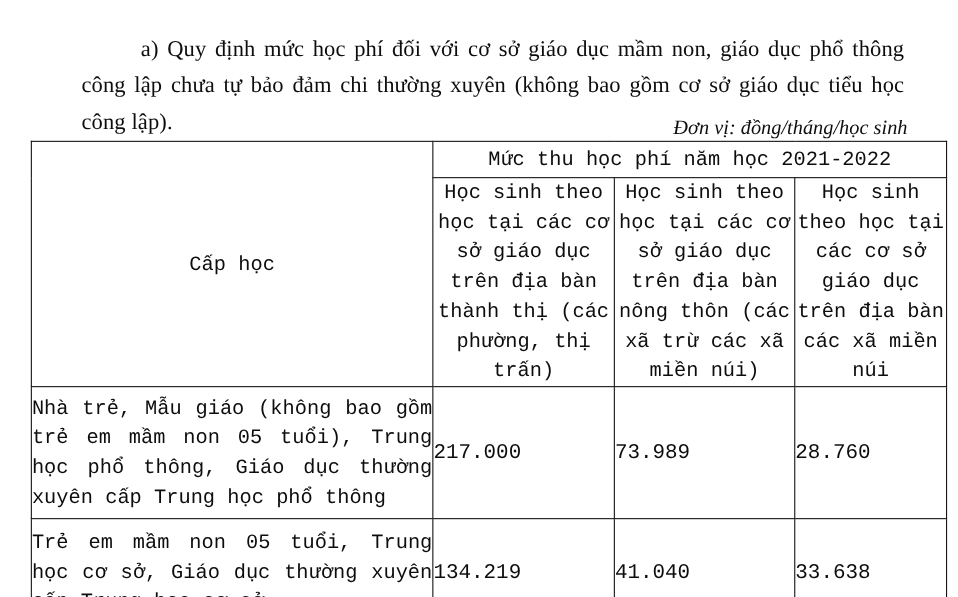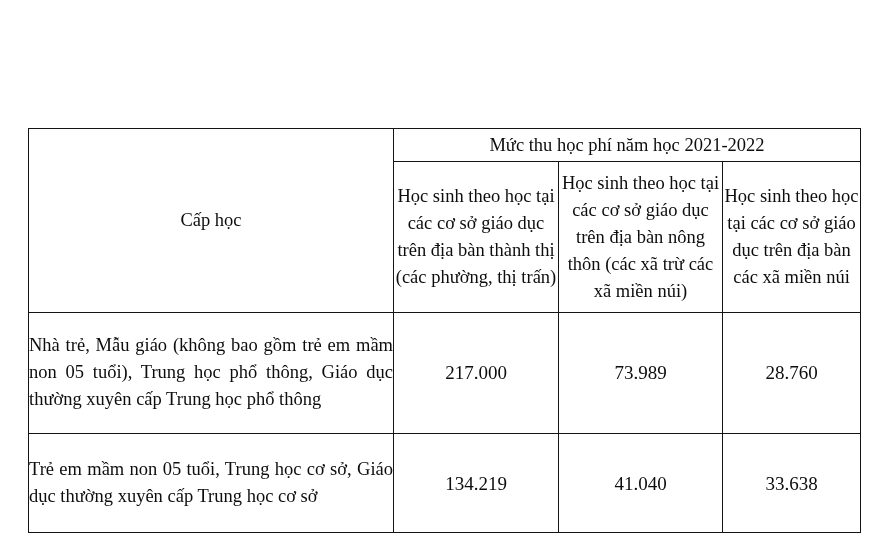--- a/index.html
+++ b/index.html
@@ -58,20 +58,21 @@
     border-collapse: collapse;
     table-layout: fixed;
     font-size: 18.5px;
   }
 
   .fee-table td {
     border: 1.6px solid #141414;
     padding: 0;
     vertical-align: middle;
     line-height: 27px;
+    font-family: Liberation Mono, monospace;
   }
 
   
   .col-level   { width: 365px; }
   .col-urban   { width: 165px; }
   .col-rural   { width: 164px; }
   .col-mountain{ width: 138px; }
 
   .merged-head {
     text-align: center;
@@ -93,34 +94,36 @@
 
   .row-label {
     text-align: justify;
     text-align-last: left;
     padding: 10px 14px 10px 15px;
     line-height: 31px;
     vertical-align: middle;
   }
 
   .row-value {
-    text-align: center;
+    text-align: left;
     vertical-align: middle;
     font-size: 19px;
   }
 
   .data-row-1 { height: 120px; }
   .data-row-2 { height: 98px; }
 </style>
 </head>
 <body>
 
 <div class="page">
 
+  <p class="intro">a) Quy định mức học phí đối với cơ sở giáo dục mầm non, giáo dục phổ thông công lập chưa tự bảo đảm chi thường xuyên (không bao gồm cơ sở giáo dục tiểu học công lập).</p>
 
+  <div class="unit-note">Đơn vị: đồng/tháng/học sinh</div>
 
   <table class="fee-table">
     <colgroup>
       <col class="col-level">
       <col class="col-urban">
       <col class="col-rural">
       <col class="col-mountain">
     </colgroup>
     <tbody>
       <tr>

